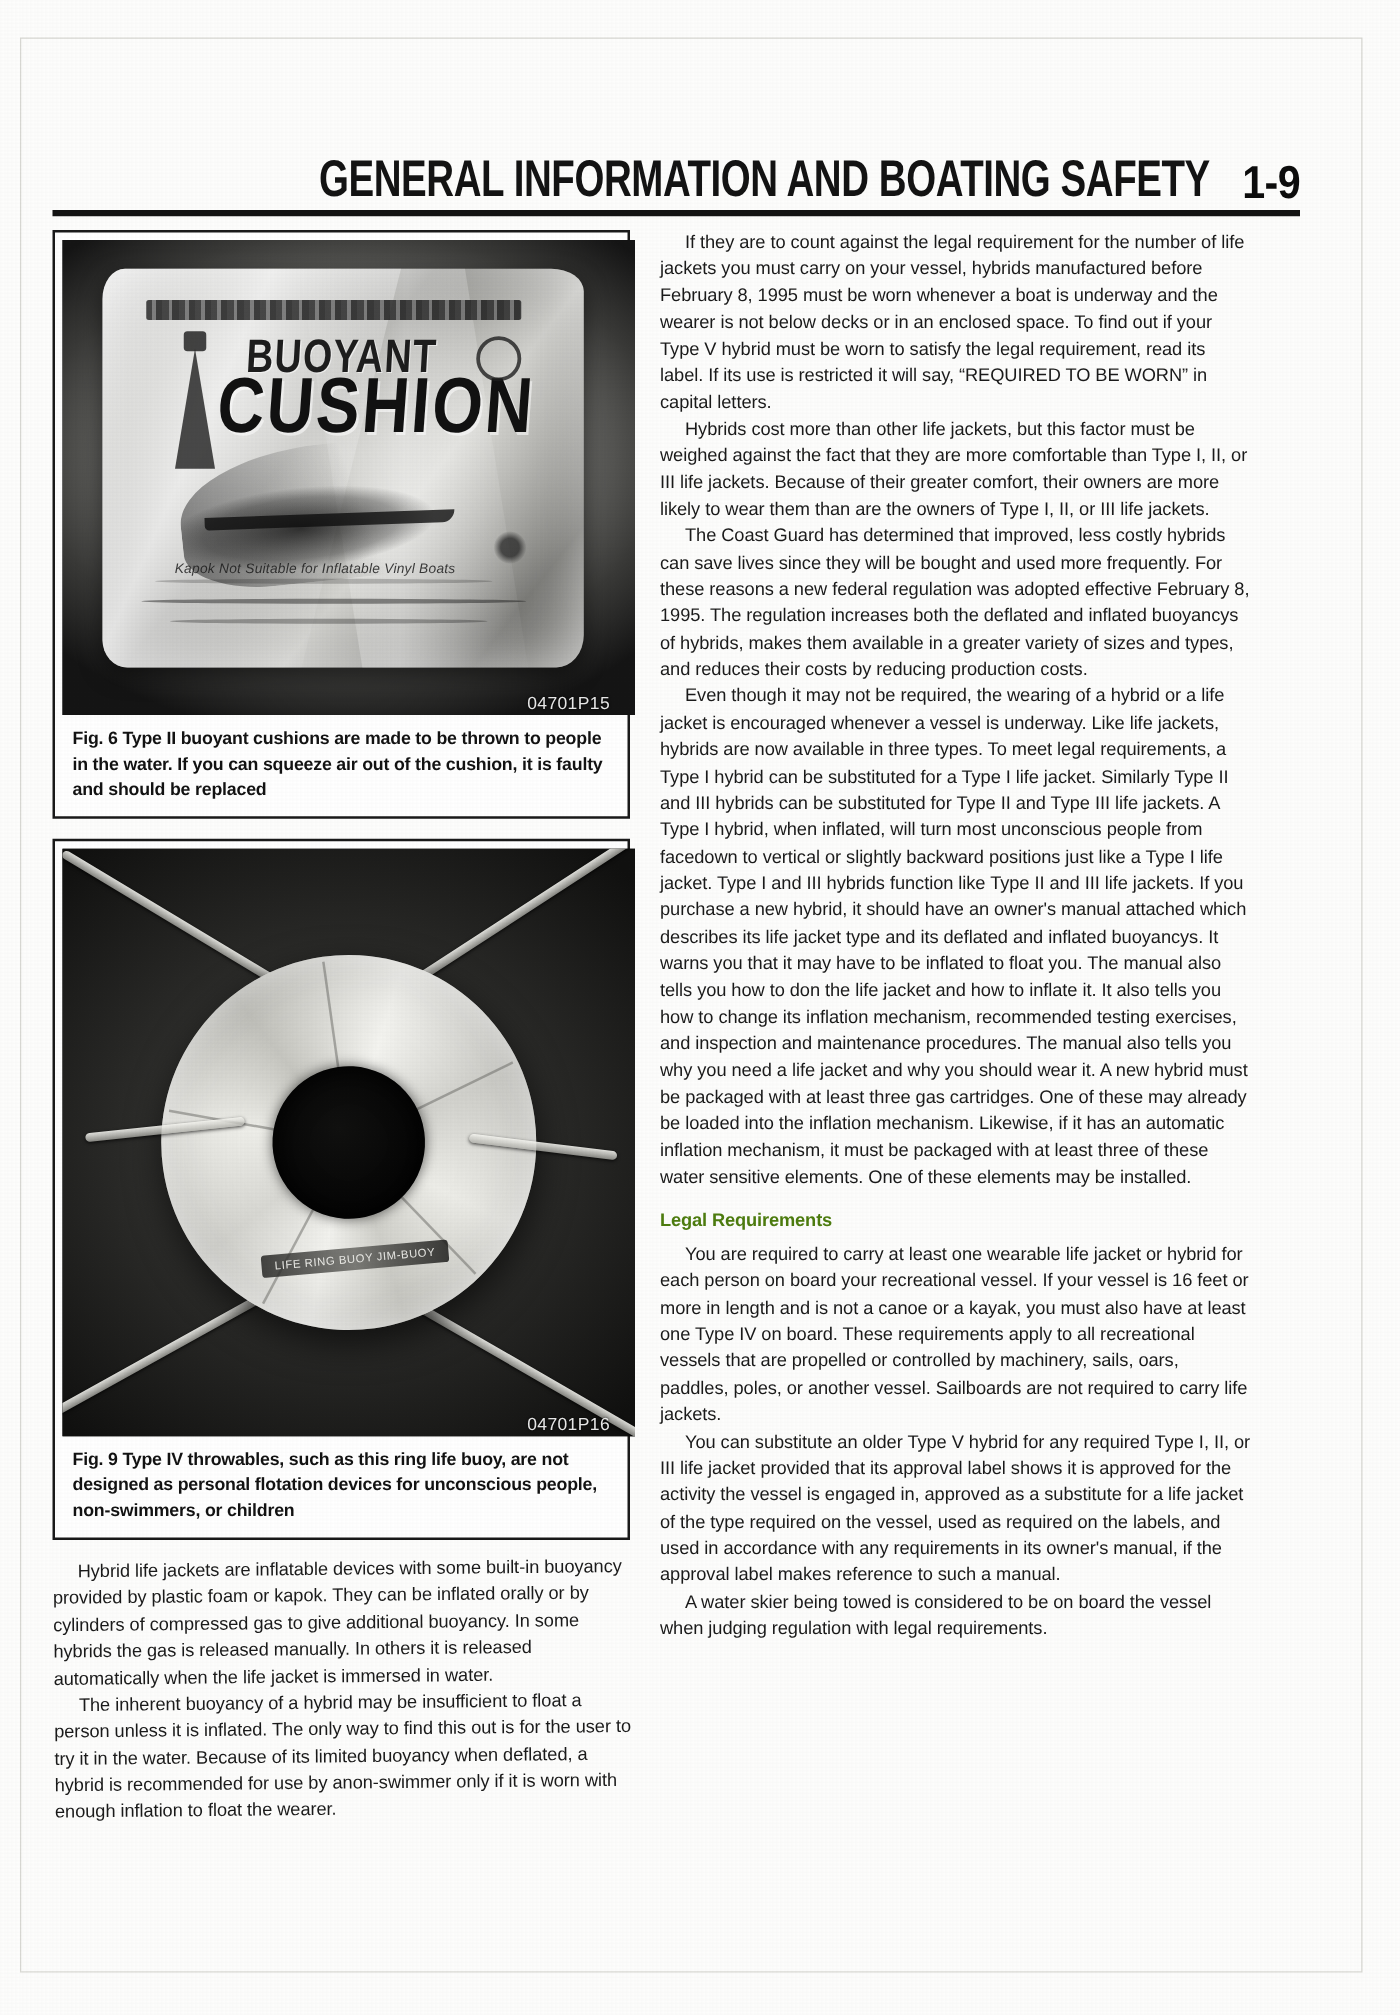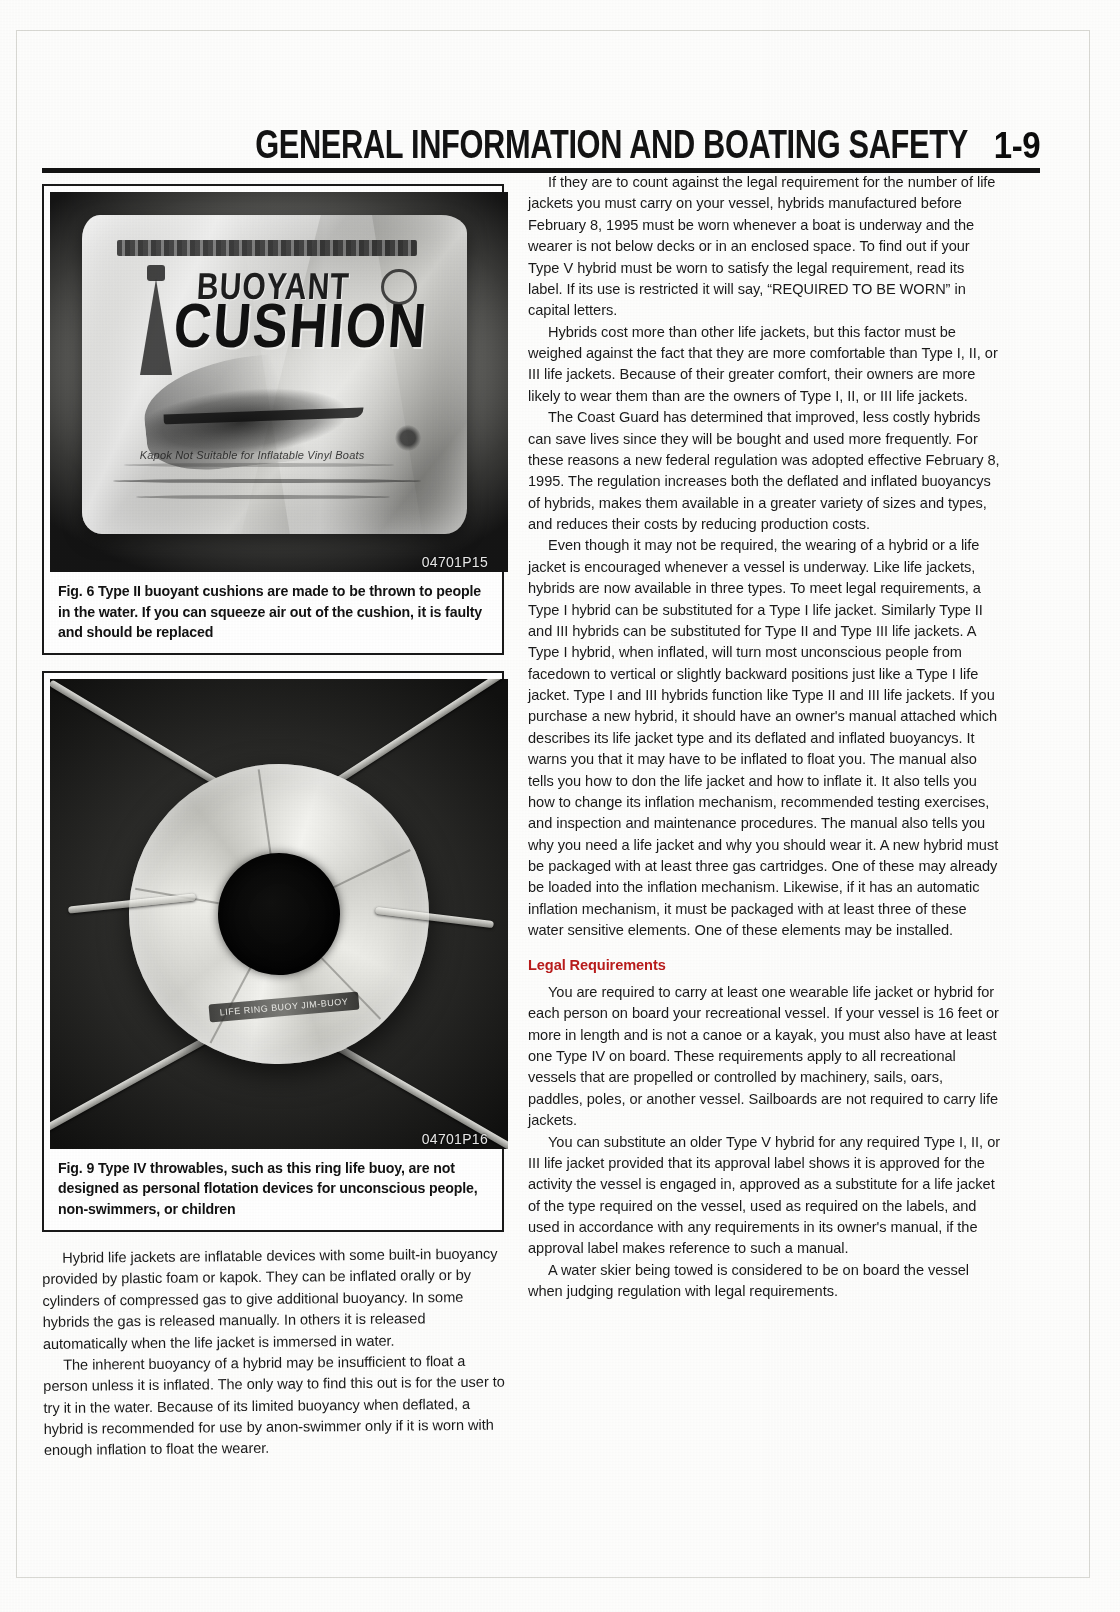--- a/index.html
+++ b/index.html
@@ -82,21 +82,21 @@
   
   .col-left {
     position: absolute;
     left: 42px;
     top: 184px;
     width: 462px;
   }
   .col-right {
     position: absolute;
     left: 528px;
-    top: 172px;
+    top: 184px;
     width: 472px;
   }
 
   
   .figure {
     border: 2px solid #1a1a1a;
     background: #ffffff;
     margin-bottom: 16px;
     box-sizing: border-box;
   }
@@ -134,21 +134,21 @@
     text-align: left;
     letter-spacing: -0.05px;
   }
   .body-text p {
     margin: 0;
     text-indent: 20px;
   }
   .sub-head {
     font-size: 14.6px;
     font-weight: bold;
-    color: #b91c1c;
+    color: #4d7c0f;
     margin: 13px 0 6px 0;
     letter-spacing: -0.1px;
   }
   .left-body {
     margin-top: 14px;
     transform: rotate(-0.55deg);
     transform-origin: left top;
   }
 
   

